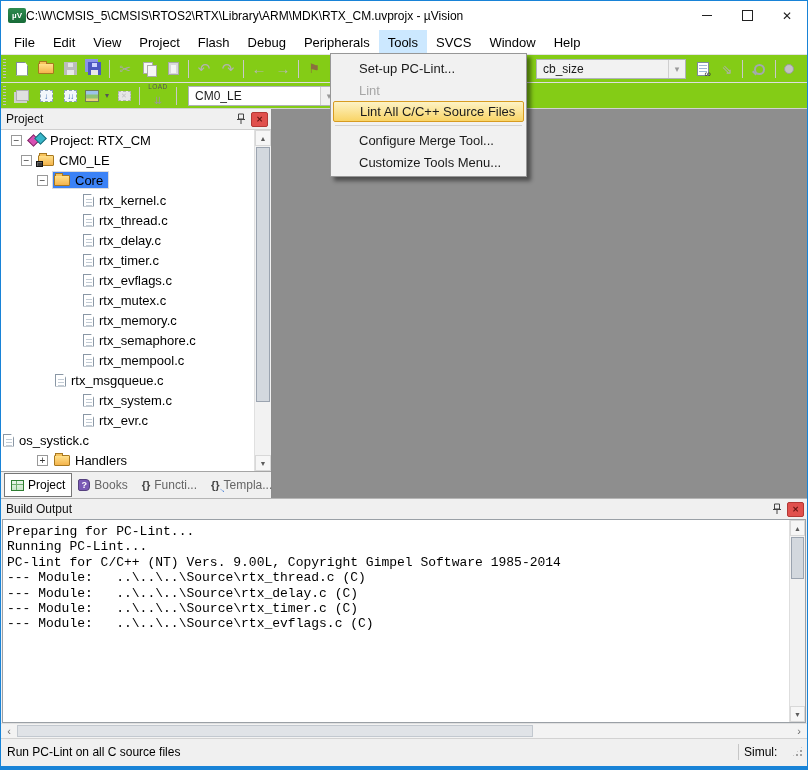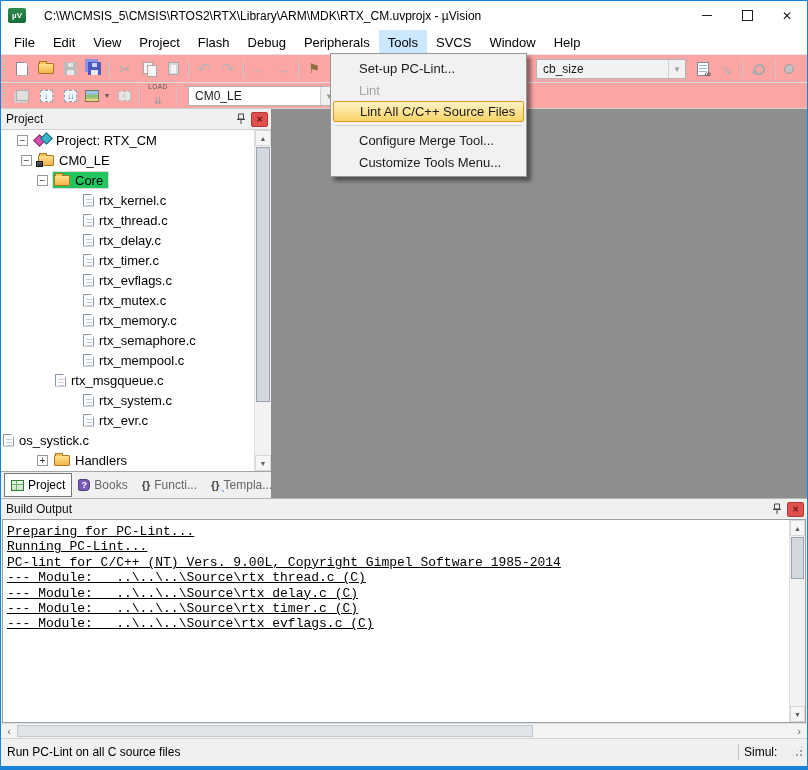--- a/index.html
+++ b/index.html
@@ -7,34 +7,34 @@
   body { font-family: "Liberation Sans", sans-serif; background:#fff; position:relative; overflow:hidden; }
 
   .app { position:absolute; inset:0; border:1px solid #1883d7; background:#f0f0f0; overflow:hidden; }
   .app-bottom-edge { position:absolute; left:0; right:0; bottom:0; height:3px; background:#1883d7; z-index:80; }
 
   
   .titlebar { height:29px; background:#fff; display:flex; align-items:center; padding-left:7px; position:relative; }
   .app-icon { width:18px; height:15px; background:linear-gradient(#2e8b4f,#176b38); color:#fff; font-size:8px; font-weight:bold;
               display:flex; align-items:center; justify-content:center; border-radius:2px; flex:none; }
   .app-icon::before { content:"µV"; }
-  .title-text { margin-left:18px; font-size:12px; color:#000; white-space:nowrap; }
+  .title-text { margin-left:0; font-size:12px; color:#000; white-space:nowrap; }
   .win-controls { position:absolute; right:0; top:0; height:100%; display:flex; }
   .win-btn { width:40px; height:100%; display:flex; align-items:center; justify-content:center; color:#222; }
   .win-min::before { content:""; width:10px; height:1px; background:#222; }
   .win-max::before { content:""; width:9px; height:9px; border:1px solid #222; }
   .win-close::before { content:"✕"; font-size:12px; }
 
   
   .menubar { height:24px; background:#fff; display:flex; align-items:stretch; padding-left:4px; font-size:13px; }
   .menu-item { padding:0 9px; color:#000; display:flex; align-items:center; }
   .menu-item.active { background:#cce8ff; }
 
   
-  .toolbar { background:#fca5a5; display:flex; align-items:center; position:relative; }
+  .toolbar { background:#84cc16; display:flex; align-items:center; position:relative; }
   .toolbar1 { height:28px; border-top:1px solid #e4e4e4; }
   .toolbar2 { height:27px; border-top:1px solid #dedede; border-bottom:1px solid #d2d2d2; }
   .grip { width:3px; height:20px; margin:0 4px 0 2px;
           background:repeating-linear-gradient(180deg,#c2c2c2 0 1px,transparent 1px 3px); flex:none; }
   .tsep { width:1px; height:18px; background:#c9c9c9; margin:0 3px; flex:none; }
   .tbtn { width:24px; height:24px; display:flex; align-items:center; justify-content:center; flex:none; position:relative; }
 
   
   .ig { display:flex; align-items:center; justify-content:center; }
   .i-doc { width:12px; height:14px; background:#fff; border:1px solid #7f8c9a;
@@ -97,21 +97,21 @@
   .panel-header { height:20px; display:flex; align-items:center; padding:0 3px 0 5px; font-size:12px; color:#111; background:#f0f0f0; }
   .ph-title { flex:1; }
   .hbtn { width:17px; height:15px; display:flex; align-items:center; justify-content:center; margin-left:2px; flex:none; }
   .close-red { background:#e0504d; border:1px solid #b23835; border-radius:2px; }
   .close-red::before { content:"✕"; font-size:8px; font-weight:bold; color:#641311; }
 
   .tree { flex:1; position:relative; background:#fff; border-top:1px solid #cfcfcf; overflow:hidden; }
   .tree-inner { position:absolute; left:0; top:0; right:17px; }
   .trow { height:20px; display:flex; align-items:center; font-size:13px; }
   .rowbody { display:flex; align-items:center; height:18px; padding:0 6px 0 2px; }
-  .trow.selected .rowbody { background:#22c55e; box-shadow:0 0 0 1px #dcdcdc inset; }
+  .trow.selected .rowbody { background:#3b82f6; box-shadow:0 0 0 1px #dcdcdc inset; }
   .expander { width:11px; height:11px; border:1px solid #999; background:#fff; color:#333; font-size:10px; line-height:9px;
               text-align:center; flex:none; margin-right:4px; }
   .exp-open::before { content:"−"; } .exp-closed::before { content:"+"; }
   .tlabel { margin-left:5px; white-space:nowrap; color:#000; }
   .i-targets { width:17px; height:14px; position:relative; flex:none; }
   .i-targets::before { content:""; position:absolute; left:1px; top:3px; width:7px; height:7px; background:#d94fb3; border:1px solid #7d2d66; transform:rotate(45deg); }
   .i-targets::after { content:""; position:absolute; left:8px; top:1px; width:7px; height:7px; background:#37b6c9; border:1px solid #1f6b77; transform:rotate(45deg); }
   .i-tfolder { position:relative; }
   .i-tfolder::after { content:""; position:absolute; left:-3px; bottom:-2px; width:7px; height:6px; background:#3a3a3a;
       box-shadow:inset 0 0 0 1px #111, inset 2px 2px 0 #666; }
@@ -151,21 +151,21 @@
   .tm-item.disabled { color:#a6a6a6; }
   .tm-item.highlighted { height:21px; margin:0 2px; border:1px solid #d79b21; border-radius:2px;
                          background:linear-gradient(#fdf3c5,#f9d466); padding-left:26px; }
   .tm-sep { height:1px; background:#d2d2d2; margin:3px 4px; }
 
   
   .buildout { height:240px; display:flex; flex-direction:column; background:#f0f0f0; border-top:1px solid #b5b5b5; }
   .bo-header { height:20px; display:flex; align-items:center; padding:0 3px 0 5px; font-size:12px; color:#111; }
   .bo-body { flex:1; position:relative; margin:0 1px; background:#fff; border:1px solid #9aa0a6; overflow:hidden; }
   .bo-lines { padding:4px 0 0 4px; }
-  .bo-line { font-family:"Liberation Mono","DejaVu Sans Mono",monospace; font-size:13px; line-height:15.4px; white-space:pre; color:#000;text-decoration:underline; }
+  .bo-line { font-family:"Liberation Mono","DejaVu Sans Mono",monospace; font-size:13px; line-height:15.4px; white-space:pre; color:#000; }
   .bo-vscroll { position:absolute; top:0; right:0; bottom:0; width:16px; background:#f2f2f2; border-left:1px solid #dedede; }
   .bo-vthumb { position:absolute; left:1px; right:1px; top:17px; height:42px; background:#d3d8de; border:1px solid #9ba4b0; }
   .bo-hscroll { height:15px; background:#f3f3f3; position:relative; border-top:1px solid #e0e0e0; }
   .hs-btn { position:absolute; top:0; bottom:0; width:16px; display:flex; align-items:center; justify-content:center; font-size:8px; color:#6a6a6a; }
   .hs-left { left:0; } .hs-left::before { content:"‹"; font-size:11px; }
   .hs-right { right:0; } .hs-right::before { content:"›"; font-size:11px; }
   .bo-hthumb { position:absolute; top:1px; bottom:1px; left:16px; width:64%; background:#e0e3e7; border:1px solid #c2c8cf; }
 
   
   .statusbar { height:26px; display:flex; align-items:center; background:#f0f0f0; border-top:1px solid #d2d2d2; font-size:12px; padding-left:6px; }
@@ -313,21 +313,21 @@
         <span class="hbtn">
           <svg class="pin" width="10" height="12" viewBox="0 0 10 12">
               <path d="M2.5 1h5v5h-5z M1 6.5h8 M5 6.5V11" stroke="#444" stroke-width="1" fill="none"></path>
             </svg>
         </span>
         <span class="hbtn close-red"></span>
       </div>
 
       <div class="tree">
         <div class="tree-inner">
-          <div class="trow" style="padding-left:16px">
+          <div class="trow" style="padding-left:10px">
             <span class="expander exp-open"></span>
             <div class="rowbody">
                 <span class="ig i-targets"></span>
                 <span class="tlabel">Project: RTX_CM</span>
               </div>
           </div>
           <div class="trow" style="padding-left:20px">
             <span class="expander exp-open"></span>
             <div class="rowbody">
                 <span class="ig i-open i-tfolder"></span>

